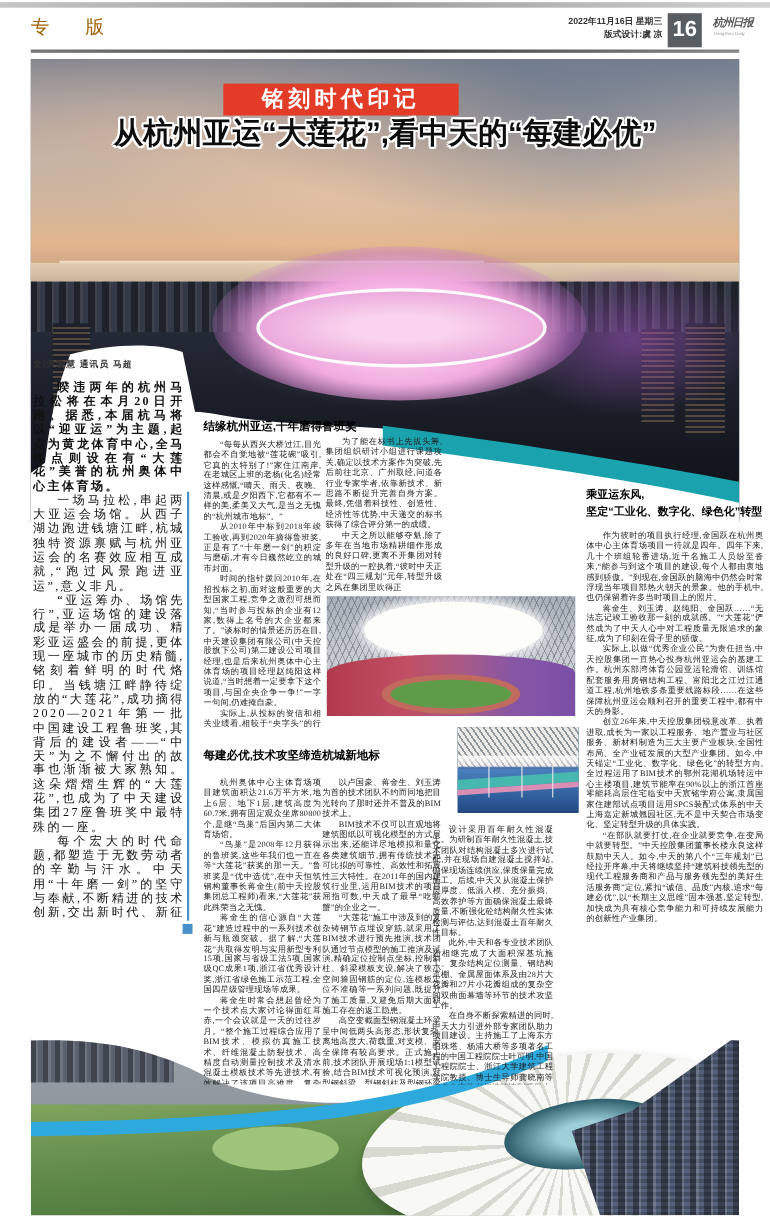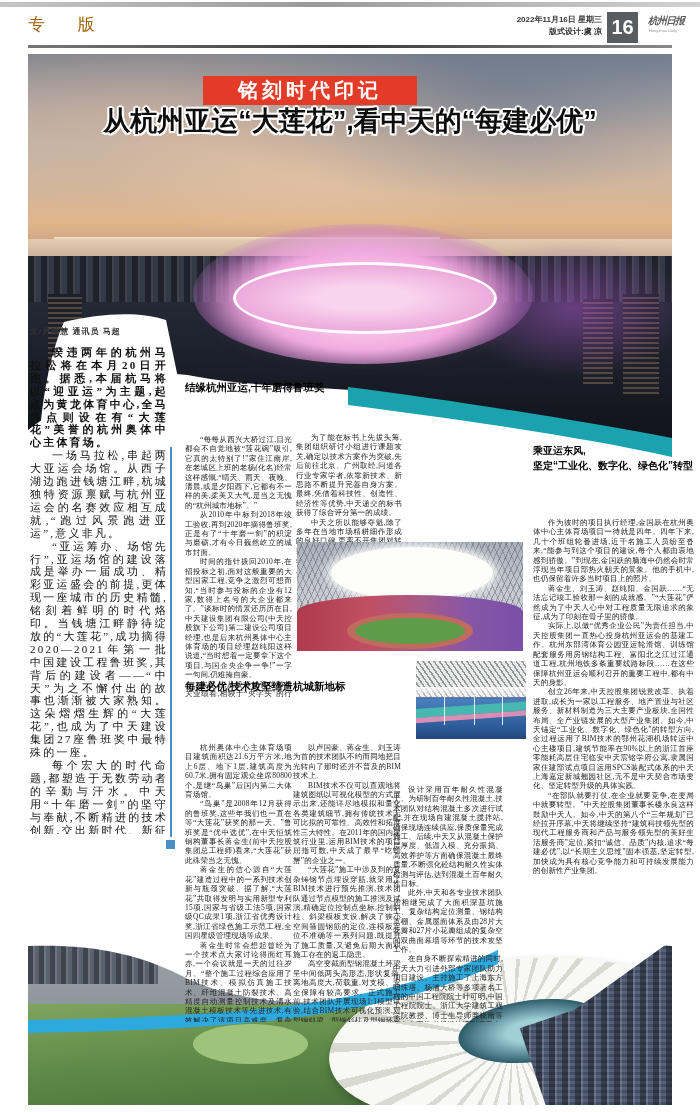--- a/index.html
+++ b/index.html
@@ -73,21 +73,21 @@
   #intro p:first-child{font-weight:bold;}
   #blue-rule{left:170px;top:447px;width:2px;height:390px;background:#4a90c8;z-index:3;}
   #blue-square{left:166px;top:840px;width:9px;height:9px;background:#4a90c8;z-index:3;}
 
   .sec-head{z-index:3;font-family:"Liberation Sans",sans-serif;font-weight:bold;font-size:10.5px;color:#000;}
   #s1-head{left:185px;top:381px;width:340px;}
   #s2-head{left:185px;top:680px;width:340px;}
   #s3-head{left:533px;top:443px;width:162px;line-height:15px;font-size:10px;}
 
   .col{z-index:3;font-size:7.5px;line-height:9.4px;letter-spacing:.2px;text-align:justify;color:#222;
-       overflow:hidden;position:absolute;margin-top:36px;}
+       overflow:hidden;position:absolute;}
   .col p{margin:0;text-indent:2em;}
   #s1-col-a{left:185px;top:399px;width:107px;height:263px;}
   #s1-col-b{left:296px;top:397px;width:106px;height:145px;}
   #s1-col-c{left:409px;top:397px;width:118px;height:138px;}
   #s2-col-1{left:185px;top:707px;width:107px;height:279px;}
   #s2-col-2{left:293px;top:707px;width:108px;height:279px;}
   #s2-col-3{left:393px;top:749px;width:110px;height:237px;}
   #s3-col{left:533px;top:482px;width:161px;height:504px;}
 
   

